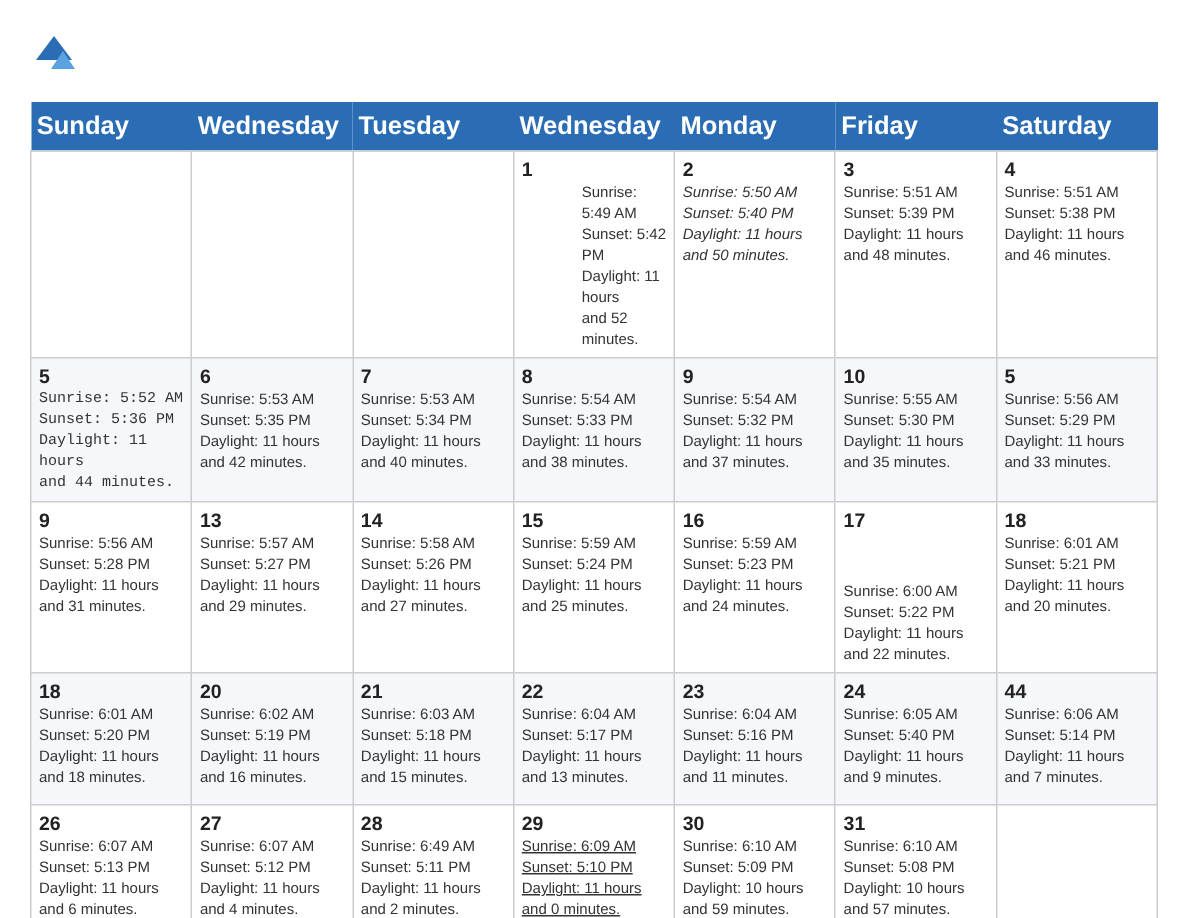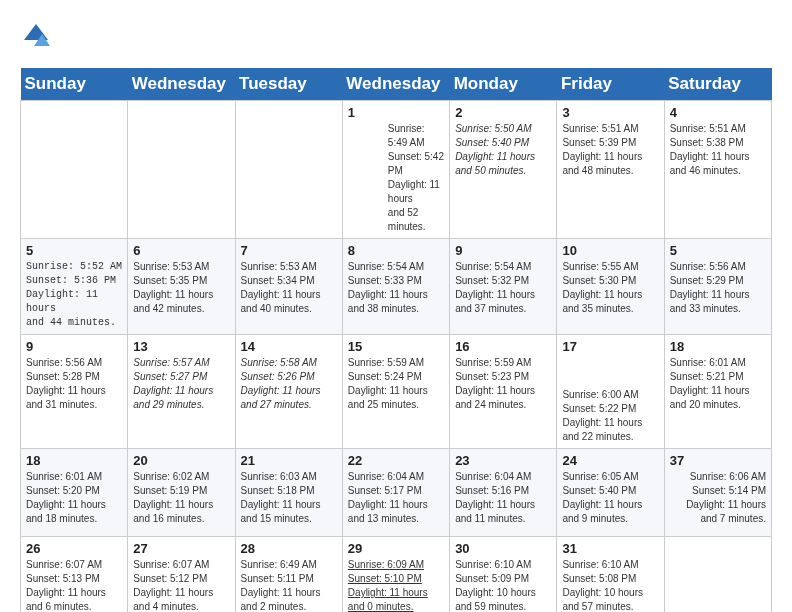--- a/index.html
+++ b/index.html
@@ -212,28 +212,28 @@
       <tr>
         <td>
           <span class="day-number">9</span>
           <div class="day-info" style="white-space: pre-line;">Sunrise: 5:56 AM
 Sunset: 5:28 PM
 Daylight: 11 hours
 and 31 minutes.</div>
         </td>
         <td>
           <span class="day-number">13</span>
-          <div class="day-info" style="white-space: pre-line; font-style: italic;">Sunrise: 5:57 AM
+          <div class="day-info" style="white-space: pre-line;">Sunrise: 5:57 AM
 Sunset: 5:27 PM
 Daylight: 11 hours
 and 29 minutes.</div>
         </td>
         <td>
           <span class="day-number">14</span>
-          <div class="day-info" style="white-space: pre-line; font-style: italic;">Sunrise: 5:58 AM
+          <div class="day-info" style="white-space: pre-line;">Sunrise: 5:58 AM
 Sunset: 5:26 PM
 Daylight: 11 hours
 and 27 minutes.</div>
         </td>
         <td>
           <span class="day-number">15</span>
           <div class="day-info" style="white-space: pre-line;">Sunrise: 5:59 AM
 Sunset: 5:24 PM
 Daylight: 11 hours
 and 25 minutes.</div>
@@ -297,22 +297,22 @@
 and 11 minutes.</div>
         </td>
         <td>
           <span class="day-number">24</span>
           <div class="day-info" style="white-space: pre-line;">Sunrise: 6:05 AM
 Sunset: 5:40 PM
 Daylight: 11 hours
 and 9 minutes.</div>
         </td>
         <td>
-          <span class="day-number">37</span>
-          <div class="day-info" style="white-space: pre-line; text-align: right;">Sunrise: 6:06 AM
+          <span class="day-number">44</span>
+          <div class="day-info" style="white-space: pre-line;">Sunrise: 6:06 AM
 Sunset: 5:14 PM
 Daylight: 11 hours
 and 7 minutes.</div>
         </td>
       </tr>
       <tr>
         <td>
           <span class="day-number">26</span>
           <div class="day-info" style="white-space: pre-line;">Sunrise: 6:07 AM
 Sunset: 5:13 PM

